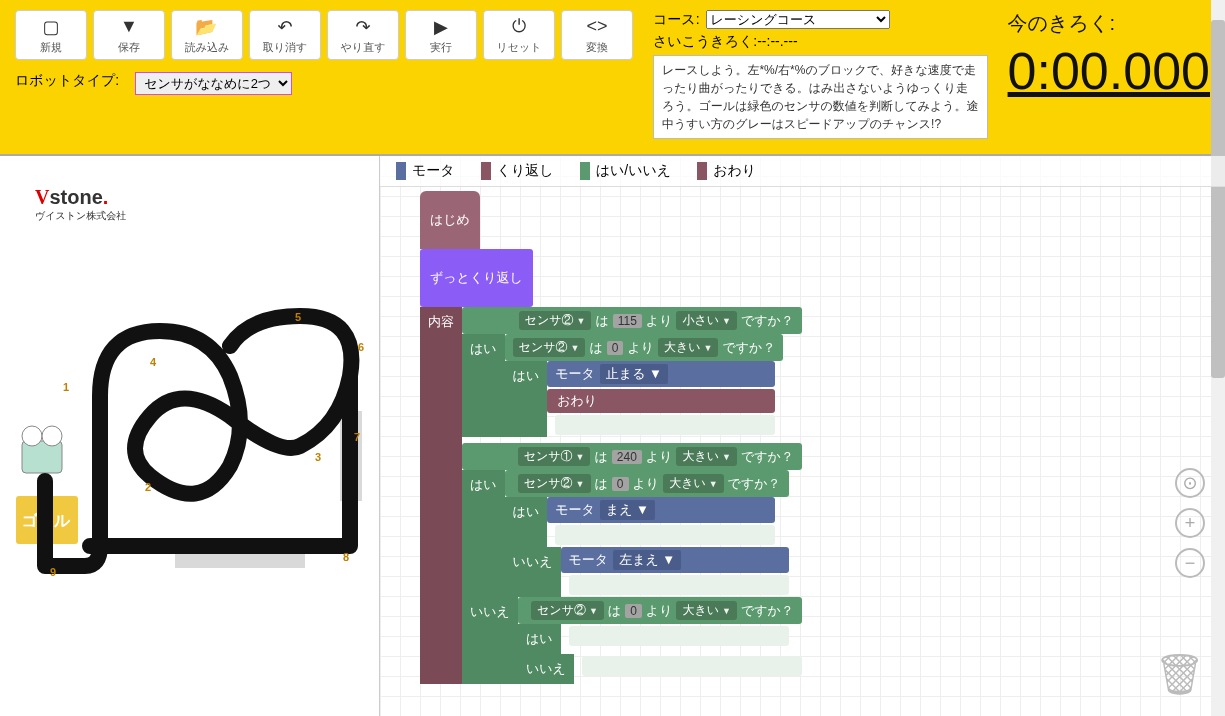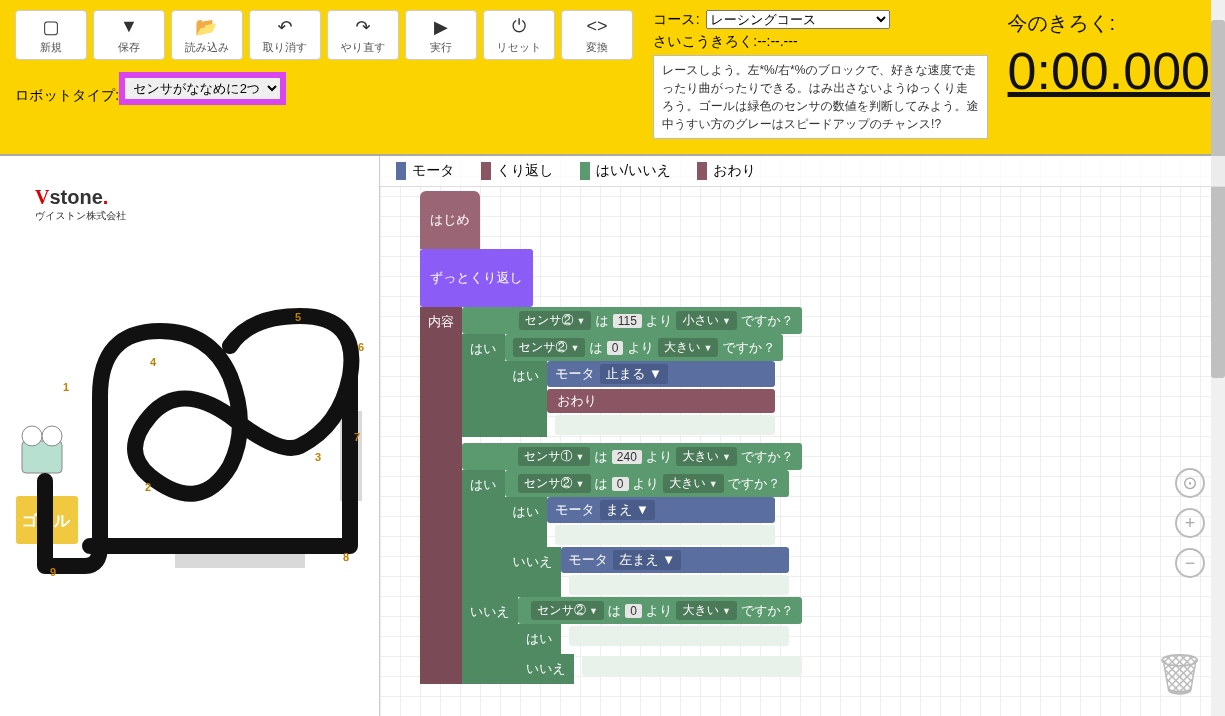--- a/index.html
+++ b/index.html
@@ -3,22 +3,22 @@
 <meta charset="utf-8">
 <style>
 * { box-sizing: border-box; margin: 0; padding: 0; }
 body { font-family: sans-serif; font-size: 13px; background: #fff; overflow: hidden; }
 
 .topbar { background: #fbd300; padding: 10px 15px 15px 15px; display: flex; gap: 20px; align-items: flex-start; }
 .toolbar { display: flex; flex-direction: column; gap: 12px; }
 .btns { display: flex; gap: 6px; }
 .btn { width: 72px; height: 50px; background: #fff; border: 1px solid #ccc; border-radius: 4px; display: flex; flex-direction: column; align-items: center; justify-content: center; gap: 2px; cursor: pointer; font-size: 11px; color: #555; }
 .btn .ic { font-size: 18px; color: #333; height: 22px; display: flex; align-items: center; }
-.robotrow { display: flex; align-items: flex-end; gap: 0; font-size: 14px; }
-.robotrow select { font-size: 13px; padding: 2px 4px; border: 6px solid #d946ef; }
+.robotrow { display: flex; align-items: flex-start; gap: 16px; font-size: 14px; }
+.robotrow select { font-size: 13px; padding: 2px 4px; border: 1px solid #d946ef; }
 .sensor-panel { background: #fff; border: 1px solid #bbb; border-radius: 3px; padding: 5px 14px; display: flex; gap: 30px; font-size: 14px; }
 .right-top { flex: 1; display: flex; gap: 20px; align-items: flex-start; }
 .course-col { display: flex; flex-direction: column; gap: 4px; max-width: 340px; }
 .course-row { display: flex; align-items: center; gap: 6px; font-size: 14px; }
 .course-row select { width: 184px; font-size: 13px; }
 .record { font-size: 14px; }
 .desc { background: #fff; border: 1px solid #bbb; padding: 5px 8px; font-size: 12px; line-height: 1.5; color: #333; }
 .timer-col { text-align: left; color: #111; }
 .timer-label { font-size: 20px; margin-bottom: 4px; }
 .timer-value { font-size: 52px; font-weight: 400; text-decoration: underline; }
@@ -39,21 +39,21 @@
 .blocks { position: absolute; top: 35px; left: 40px; z-index: 2; font-size: 13px; color: #fff; }
 .blk { padding: 20px 10px; border-radius: 3px; margin-bottom: 0; display: inline-block; }
 .brown { background: #8b5cf6; font-family: Liberation Serif, serif; }
 .start { background: #9a6676; border-radius: 6px 6px 0 0; }
 .row-iflike { display: flex; align-items: stretch; }
 .side-label { background: #7a4a56; color: #fff; padding: 6px 8px; min-width: 42px; display: flex; align-items: flex-start; }
 .side-label.g { background: #4f8a62; }
 .cond { background: #5b9a6f; padding: 4px 8px; border-radius: 3px; display: flex; align-items: center; gap: 4px; white-space: nowrap; justify-content: flex-end; }
 .pill { background: #4a7a58; padding: 1px 6px; border-radius: 3px; display: inline-flex; align-items: center; font-size: 12px; }
 .tri { font-size: 9px; margin-left: 3px; opacity: .9; }
-.num { background: #e5e5e5; color: #333; padding: 0 5px; border-radius: 2px; font-size: 12px; }
+.num { background: #a3a3a3; color: #333; padding: 0 5px; border-radius: 2px; font-size: 12px; }
 .slot { height: 20px; background: #e8f2eb; border-radius: 3px; margin: 2px 0 2px 8px; min-width: 220px; }
 .motor-blk { background: #5a6fa0; padding: 3px 8px; border-radius: 3px; display: inline-flex; align-items: center; gap: 5px; }
 .motor-blk .act { background: #4a5d8a; padding: 1px 6px; border-radius: 2px; }
 .end-blk { background: #8a5664; padding: 3px 10px; border-radius: 3px; display: inline-block; margin-top: 2px; }
 .col-stack { display: flex; flex-direction: column; }
 
 .zoom-ctrl { position: absolute; right: 20px; bottom: 140px; display: flex; flex-direction: column; gap: 10px; color: #aaa; z-index: 3; }
 .zoom-ctrl div { width: 30px; height: 30px; border: 2px solid #bbb; border-radius: 50%; display: flex; align-items: center; justify-content: center; font-size: 18px; cursor: pointer; }
 .trash { position: absolute; right: 20px; bottom: 20px; color: #bbb; font-size: 40px; z-index: 3; }
 

